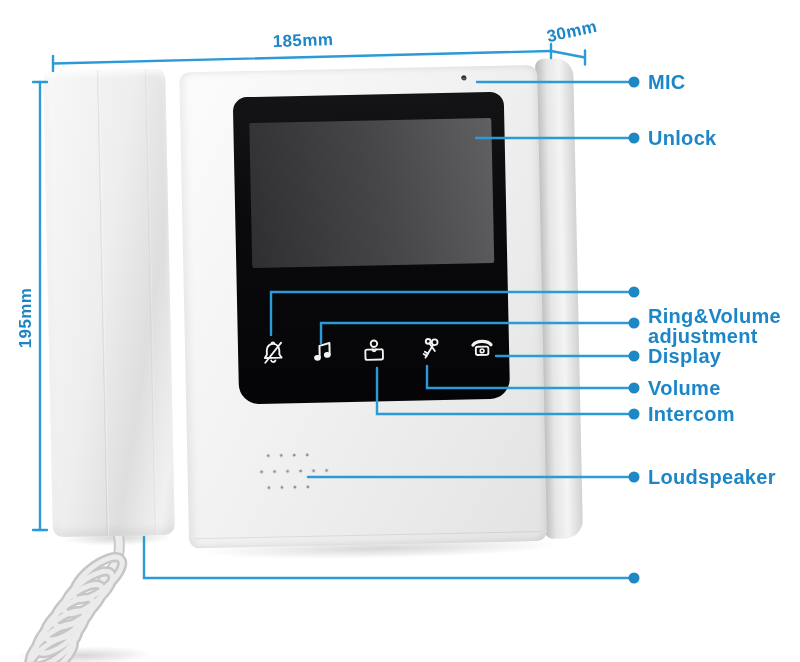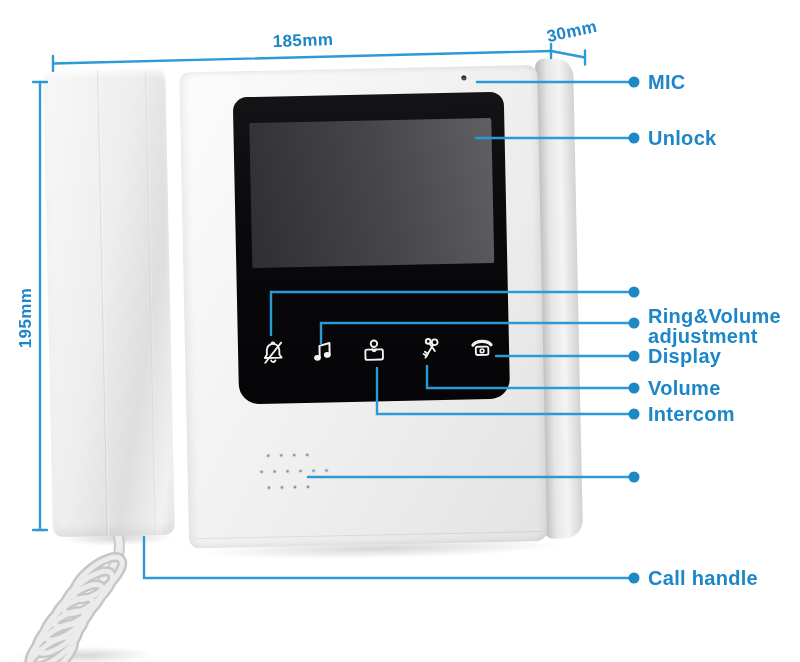--- a/index.html
+++ b/index.html
@@ -221,15 +221,15 @@
   <div class="dim-label" id="dim-width">185mm</div>
   <div class="dim-label" id="dim-depth">30mm</div>
   <div class="dim-label" id="dim-height">195mm</div>
 
   <div class="callout-label" style="top:82px">MIC</div>
   <div class="callout-label" style="top:138px">Unlock</div>
   <div class="callout-label" style="top:326px" id="label-ring-volume">Ring&amp;Volume adjustment</div>
   <div class="callout-label" style="top:356px">Display</div>
   <div class="callout-label" style="top:388px">Volume</div>
   <div class="callout-label" style="top:414px">Intercom</div>
-  <div class="callout-label" style="top:578px">Call handle</div>
+  <div class="callout-label" style="top:477px">Loudspeaker</div>
 
 </div>
 
 </body></html>

